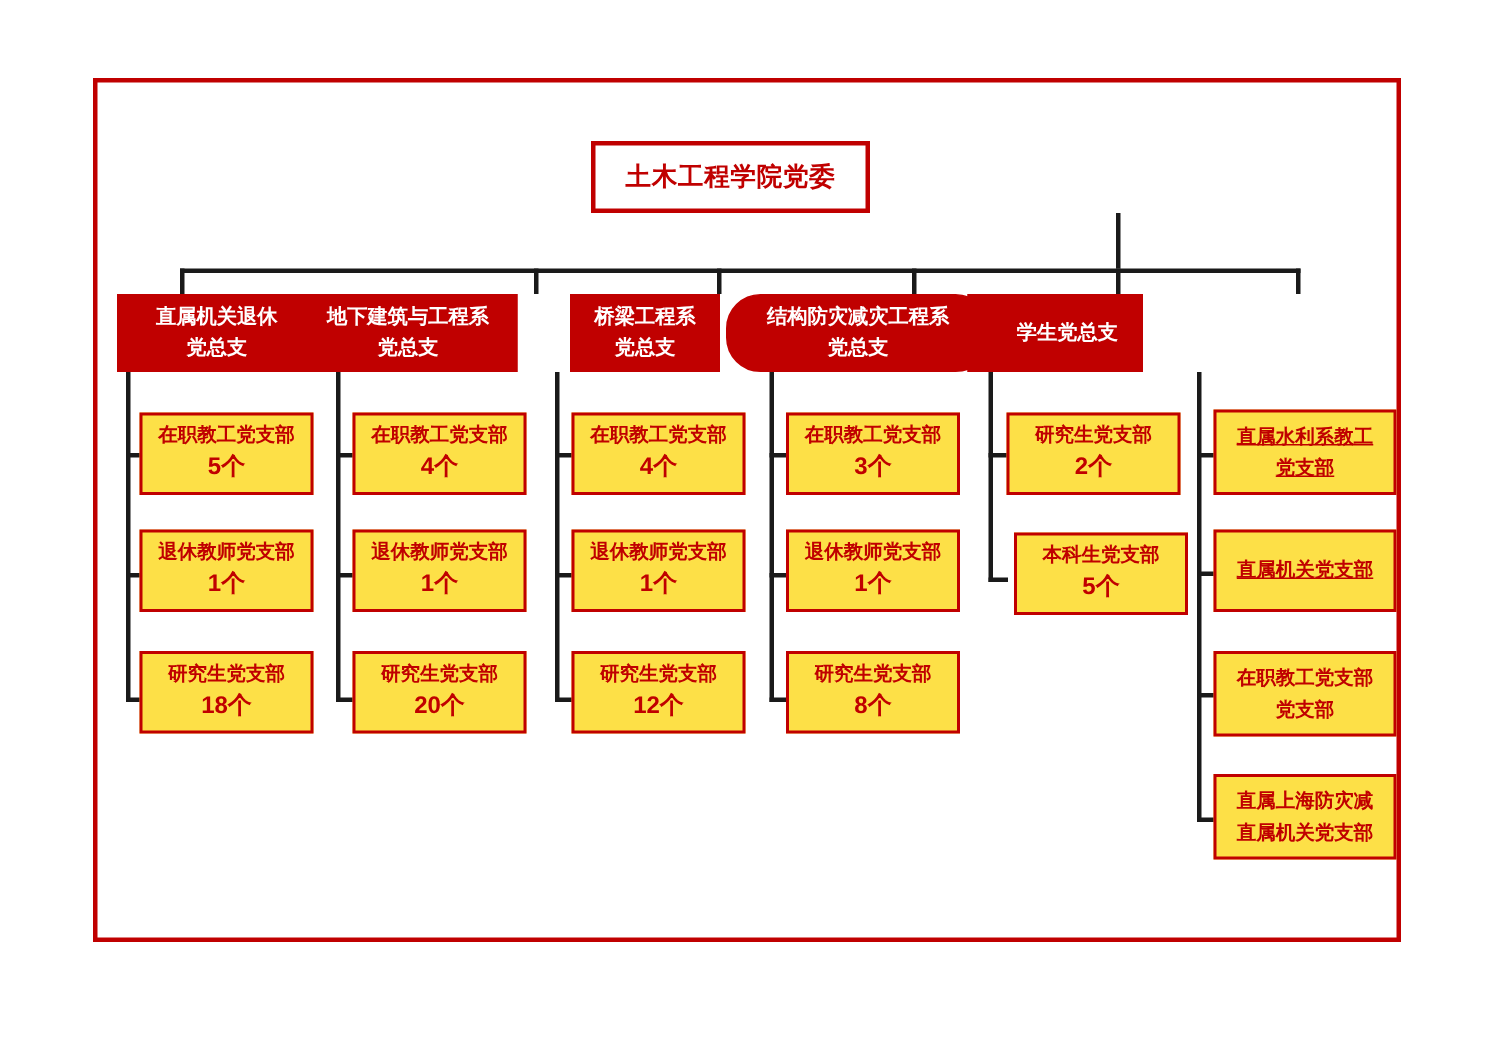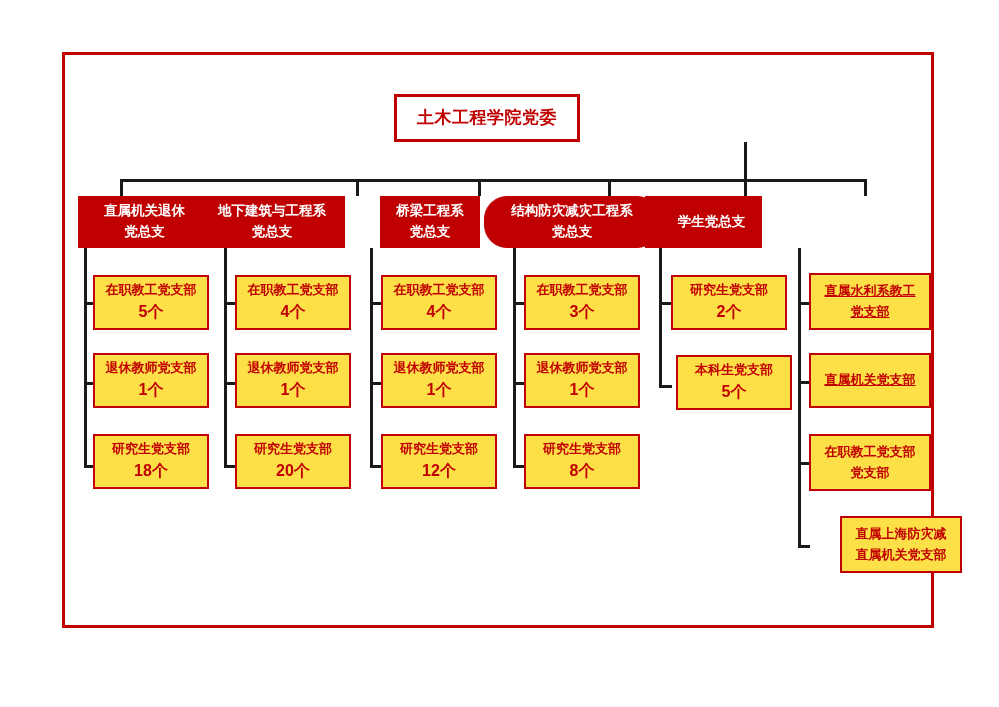--- a/index.html
+++ b/index.html
@@ -229,18 +229,18 @@
     <span class="line">直属水利系教工</span>
     <span class="line">党支部</span>
   </div>
   <div class="node branch" style="left:809px; top:353px; width:122px; height:55px;text-decoration:underline;">
     <span class="line">直属机关党支部</span>
   </div>
   <div class="node branch" style="left:809px; top:434px; width:122px; height:57px;">
     <span class="line">在职教工党支部</span>
     <span class="line">党支部</span>
   </div>
-  <div class="node branch" style="left:809px; top:516px; width:122px; height:57px;margin-left:31px;">
+  <div class="node branch" style="left:809px; top:516px; width:122px; height:57px;">
     <span class="line">直属上海防灾减</span>
     <span class="line">直属机关党支部</span>
   </div>
 
 </div>
 
 </body></html>

